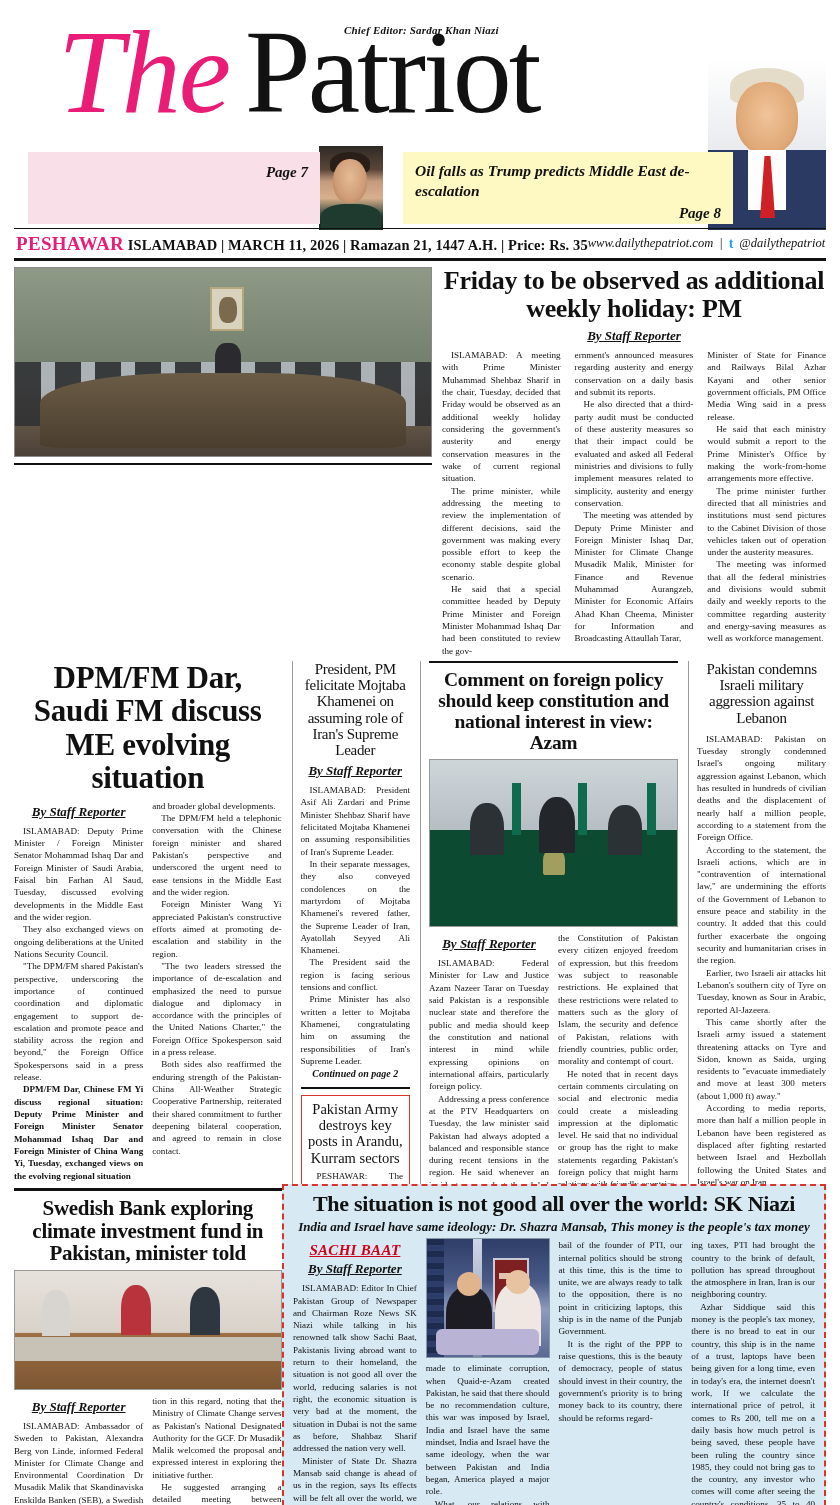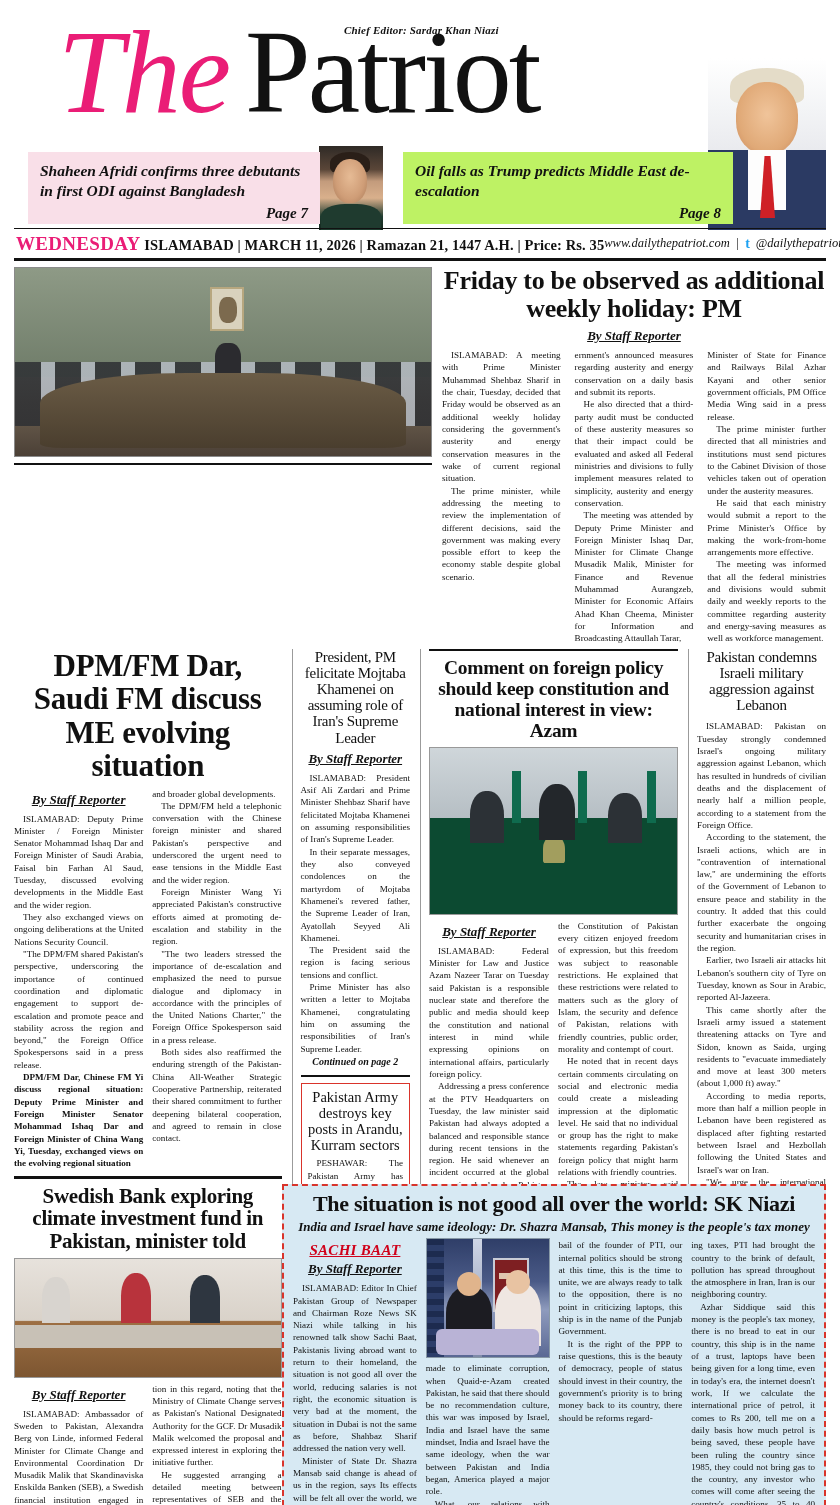--- a/index.html
+++ b/index.html
@@ -59,21 +59,21 @@
   .trump-photo .t-shirt { position:absolute; left:40px; top:92px; width:38px; height:60px; background:#fdfdfd; transform: rotate(0deg); }
   .trump-photo .t-tie { position:absolute; left:52px; top:98px; width:15px; height:62px; background:#cf2026; clip-path: polygon(30% 0,70% 0,100% 100%,0 100%); }
 
   .teaser {
     position:absolute; top: 152px; height: 72px;
     padding: 9px 12px 6px 12px;
     font-family:"Liberation Serif", serif; font-style: italic; font-weight: bold;
     font-size: 15.5px; line-height: 1.32;
   }
   .teaser.left  { left: 14px;  width: 292px; background:#f9dfe8; }
-  .teaser.right { left: 389px; width: 330px; background:#bef264; }
+  .teaser.right { left: 389px; width: 330px; background:#fef9c3; }
   .teaser .pageno { display:block; text-align:right; font-size: 15px; margin-top: 2px; }
 
   
   .datebar {
     position:relative; border-top:1px solid #111;
     height: 30px; display:flex; align-items:center; justify-content:space-between;
     padding: 0 2px;
   }
   .datebar .dl { font-size: 14.5px; font-weight: bold; letter-spacing: .1px; white-space:nowrap; }
   .datebar .dl .wd { color:#ea1d76; font-size: 19px; font-weight:bold; letter-spacing:.3px; }
@@ -189,32 +189,31 @@
 
     <div class="trump-photo">
       <div class="t-hair"></div>
       <div class="t-face"></div>
       <div class="t-suit"></div>
       <div class="t-shirt"></div>
       <div class="t-tie"></div>
     </div>
 
     <div class="teaser left">
-      <span>Shaheen Afridi confirms three debutants in first ODI against Bangladesh</span>
       <span class="pageno">Page 7</span>
     </div>
     <div class="teaser right">
       <span>Oil falls as Trump predicts Middle East de-escalation</span>
       <span class="pageno">Page 8</span>
     </div>
   </div>
 
   <div class="datebar">
     <div class="dl">
-      <span class="wd">WEDNESDAY</span>
+      <span class="wd">PESHAWAR</span>
       <span>ISLAMABAD | MARCH 11, 2026 | Ramazan 21, 1447 A.H. | Price: Rs. 35</span>
     </div>
     <div class="dr">
       <span>www.dailythepatriot.com</span>
       <span>|</span>
       <span class="tw">t</span>
       <span>@dailythepatriot</span>
     </div>
   </div>
   <div class="rule-thick"></div>
@@ -233,30 +232,31 @@
       <div class="hr-med"></div>
     </div>
 
     <div class="top-right">
       <div class="hl" style="font-size:26px;">Friday to be observed as additional weekly holiday: PM</div>
       <div class="byline">By Staff Reporter</div>
       <div class="cols3">
         <div class="body">
           <p>ISLAMABAD: A meeting with Prime Minister Muhammad Shehbaz Sharif in the chair, Tuesday, decided that Friday would be observed as an additional weekly holiday considering the government's austerity and energy conservation measures in the wake of current regional situation.</p>
           <p>The prime minister, while addressing the meeting to review the implementation of different decisions, said the government was making every possible effort to keep the economy stable despite global scenario.</p>
+          <p>He said that a special committee headed by Deputy Prime Minister and Foreign Minister Mohammad Ishaq Dar had been constituted to review the gov-</p>
         </div>
         <div class="body">
           <p class="noind">ernment's announced measures regarding austerity and energy conservation on a daily basis and submit its reports.</p>
           <p>He also directed that a third-party audit must be conducted of these austerity measures so that their impact could be evaluated and asked all Federal ministries and divisions to fully implement measures related to simplicity, austerity and energy conservation.</p>
           <p>The meeting was attended by Deputy Prime Minister and Foreign Minister Ishaq Dar, Minister for Climate Change Musadik Malik, Minister for Finance and Revenue Muhammad Aurangzeb, Minister for Economic Affairs Ahad Khan Cheema, Minister for Information and Broadcasting Attaullah Tarar,</p>
         </div>
         <div class="body">
           <p class="noind">Minister of State for Finance and Railways Bilal Azhar Kayani and other senior government officials, PM Office Media Wing said in a press release.</p>
+          <p>He said that each ministry would submit a report to the Prime Minister's Office by making the work-from-home arrangements more effective.</p>
           <p>The prime minister further directed that all ministries and institutions must send pictures to the Cabinet Division of those vehicles taken out of operation under the austerity measures.</p>
-          <p>He said that each ministry would submit a report to the Prime Minister's Office by making the work-from-home arrangements more effective.</p>
           <p>The meeting was informed that all the federal ministries and divisions would submit daily and weekly reports to the committee regarding austerity and energy-saving measures as well as workforce management.</p>
         </div>
       </div>
     </div>
   </div>
 
   <div class="mid">
 
     <div class="mid-left">
       <div class="hl" style="font-size:31px;">DPM/FM Dar, Saudi FM discuss ME evolving situation</div>

